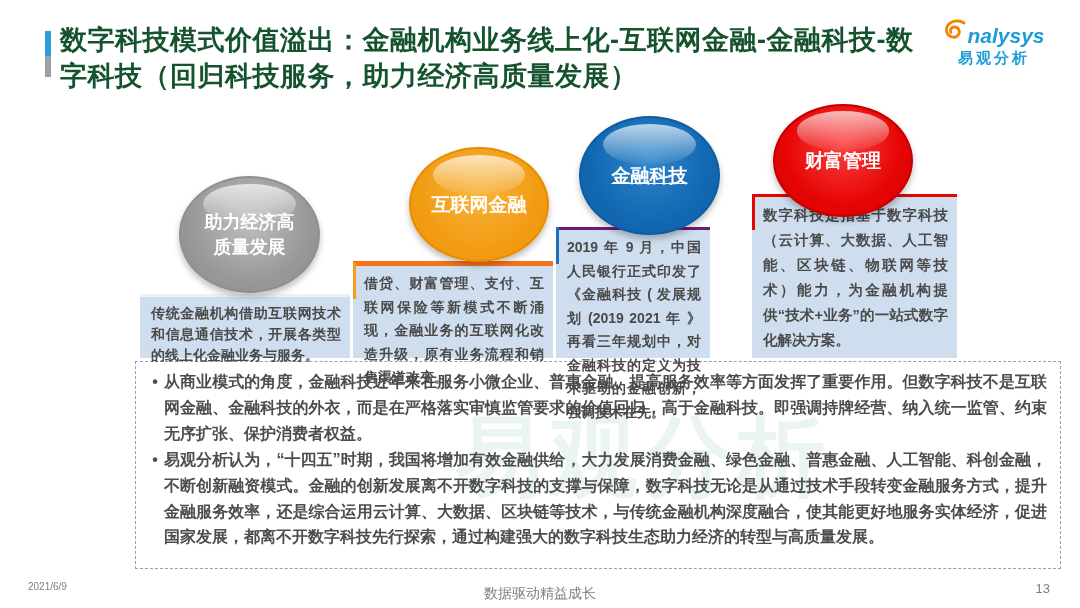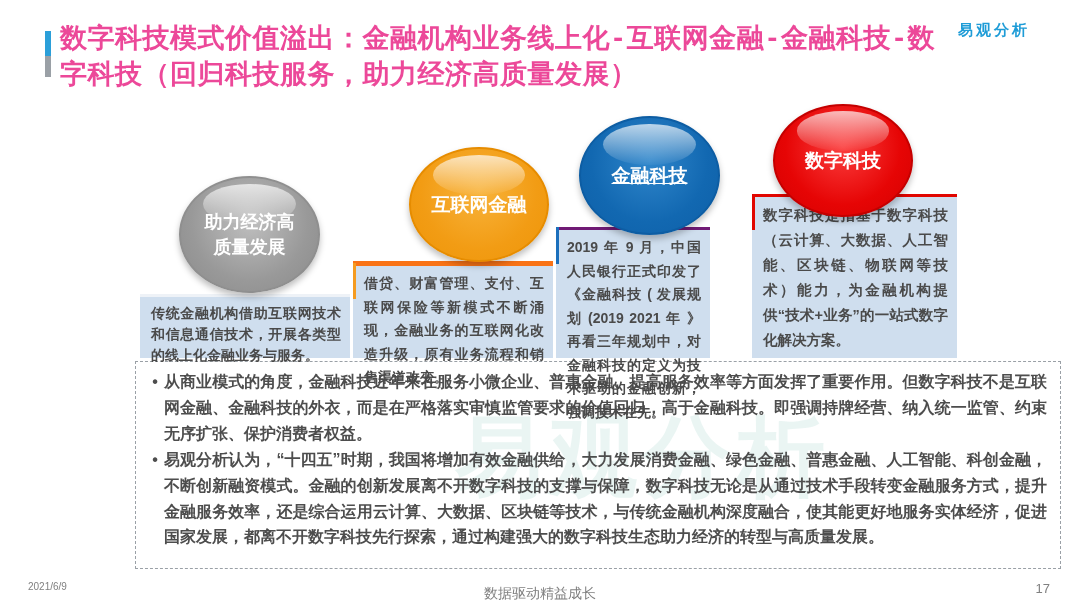--- a/index.html
+++ b/index.html
@@ -9,23 +9,22 @@
     font-family:"Liberation Sans", sans-serif;
   }
 
   
   .title-accent {
     position:absolute; left:45px; top:31px; width:6px; height:46px;
     background:linear-gradient(to bottom,#2b9fd9 0%,#2b9fd9 54%,#9aa0a6 54%,#9aa0a6 100%);
   }
   .slide-title {
     position:absolute; left:60px; top:23px; width:878px;
-    font-size:27px; font-weight:bold; color:#ec4899; line-height:1.32;
+    font-size:27px; font-weight:bold; color:#14532d; line-height:1.32;
     letter-spacing:0.5px;
-    font-family:Liberation Mono, monospace;
   }
 
   
   .logo { position:absolute; right:26px; top:18px; width:120px; text-align:center; }
   .logo-row { display:flex; align-items:flex-end; justify-content:center; }
   .logo-brand { color:#1e9cd7; font-size:21px; font-weight:bold; font-style:italic; line-height:1; }
   .logo-cn { color:#1e9cd7; font-size:15px; font-weight:bold; letter-spacing:3px; margin-top:3px; }
 
   
   .step {
@@ -88,20 +87,28 @@
   .footer-slogan{ position:absolute; left:0; right:0; top:585px; text-align:center; font-size:14px; color:#808080; }
   .footer-page  { position:absolute; right:30px; top:581px; font-size:13px; color:#808080; }
 </style>
 </head>
 <body>
 
 <div class="title-accent"></div>
 <div class="slide-title">数字科技模式价值溢出：金融机构业务线上化-互联网金融-金融科技-数字科技（回归科技服务，助力经济高质量发展）</div>
 
 <div class="logo">
+  <div class="logo-row">
+    <span>
+      <svg width="24" height="24" viewBox="0 0 24 24">
+        <path d="M21 5 C14 0.5, 3.5 4, 3.5 12 C3.5 19, 12.5 21.5, 15.5 16.5 C17.5 13.2, 15.5 9, 11.5 9 C8.5 9, 6.8 11.5, 7.8 14.5" stroke="#F08300" stroke-width="2.8" fill="none" stroke-linecap="round"></path>
+      </svg>
+    </span>
+    <span class="logo-brand">nalysys</span>
+  </div>
   <div class="logo-cn">易观分析</div>
 </div>
 
 <div class="step step1">
   <span>传统金融机构借助互联网技术和信息通信技术，开展各类型的线上化金融业务与服务。</span>
 </div>
 <div class="step step2">
   <i class="step-riser"></i>
   <span>借贷、财富管理、支付、互联网保险等新模式不断涌现，金融业务的互联网化改造升级，原有业务流程和销售渠道改变。</span>
 </div>
@@ -117,31 +124,31 @@
 <div class="bubble bubble-gray">
   <span class="bubble-label">助力经济高质量发展</span>
 </div>
 <div class="bubble bubble-orange">
   <span class="bubble-label">互联网金融</span>
 </div>
 <div class="bubble bubble-blue">
   <span class="bubble-label">金融科技</span>
 </div>
 <div class="bubble bubble-red">
-  <span class="bubble-label">数字科技</span>
+  <span class="bubble-label">财富管理</span>
 </div>
 
 <div class="watermark">易观分析</div>
 
 <div class="insight-box">
   <div class="bullet">
     <span class="bullet-marker">•</span>
     <span>从商业模式的角度，金融科技近年来在服务小微企业、普惠金融、提高服务效率等方面发挥了重要作用。但数字科技不是互联网金融、金融科技的外衣，而是在严格落实审慎监管要求的价值回归，高于金融科技。即强调持牌经营、纳入统一监管、约束无序扩张、保护消费者权益。</span>
   </div>
   <div class="bullet">
     <span class="bullet-marker">•</span>
     <span>易观分析认为，“十四五”时期，我国将增加有效金融供给，大力发展消费金融、绿色金融、普惠金融、人工智能、科创金融，不断创新融资模式。金融的创新发展离不开数字科技的支撑与保障，数字科技无论是从通过技术手段转变金融服务方式，提升金融服务效率，还是综合运用云计算、大数据、区块链等技术，与传统金融机构深度融合，使其能更好地服务实体经济，促进国家发展，都离不开数字科技先行探索，通过构建强大的数字科技生态助力经济的转型与高质量发展。</span>
   </div>
 </div>
 
 <div class="footer-date">2021/6/9</div>
 <div class="footer-slogan">数据驱动精益成长</div>
-<div class="footer-page">17</div>
+<div class="footer-page">13</div>
 
 </body></html>

